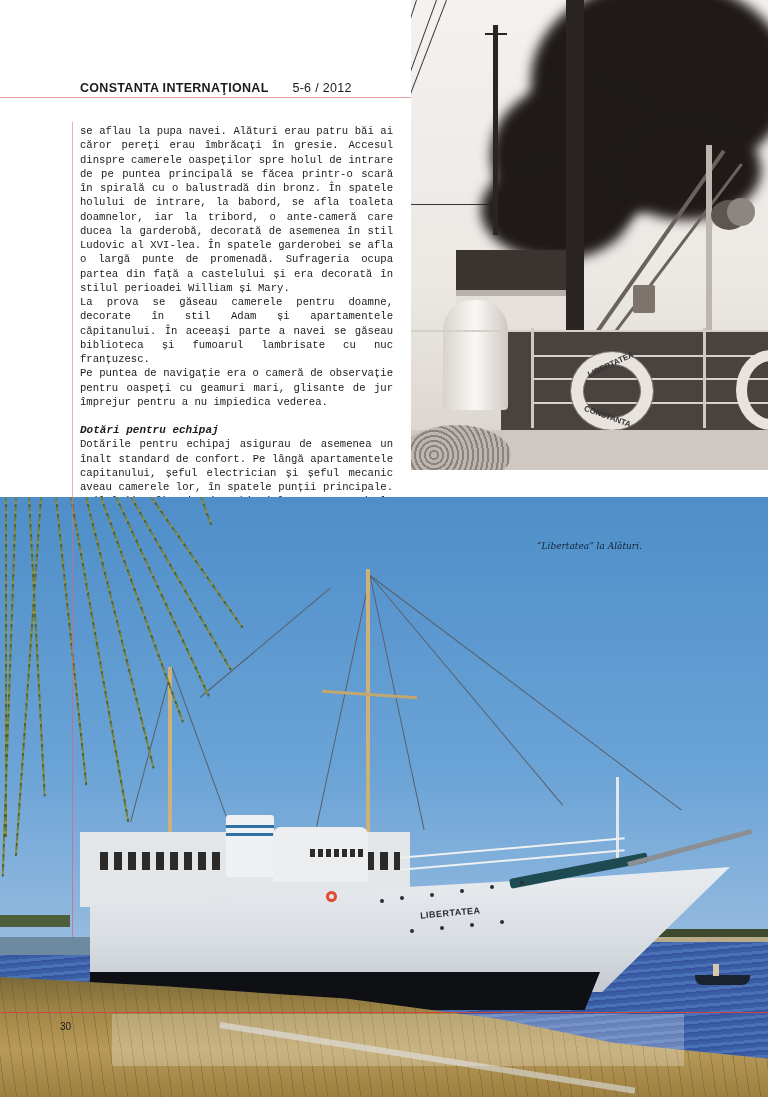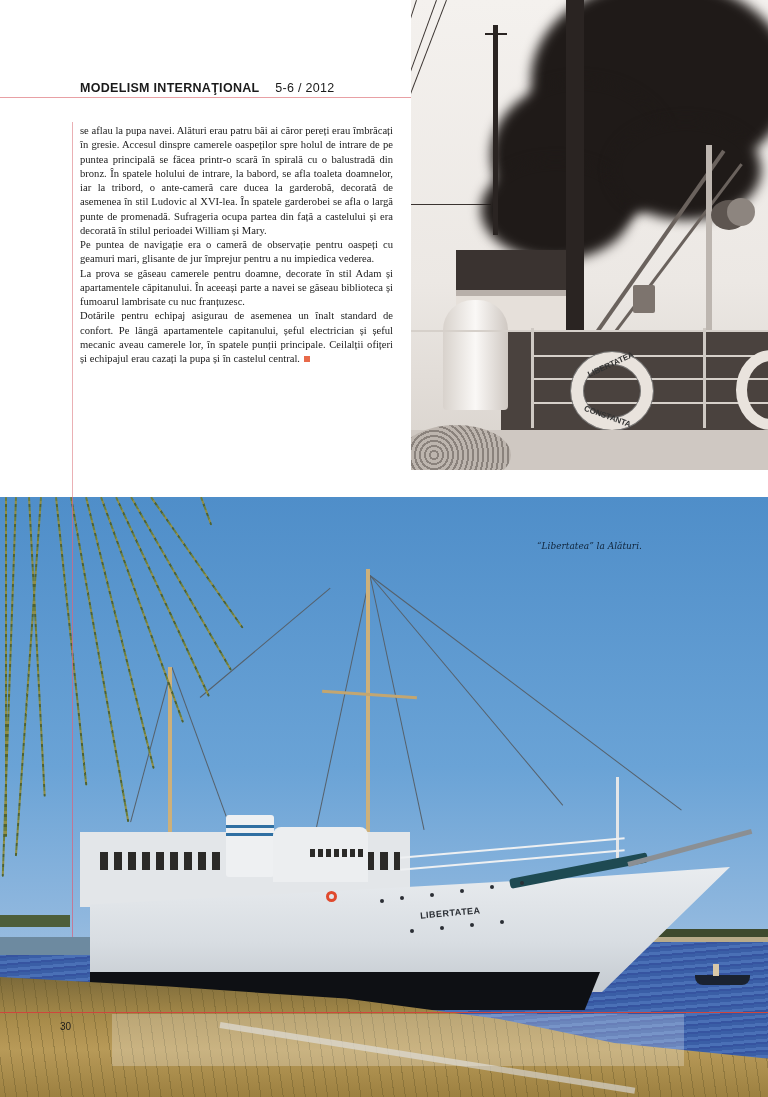--- a/index.html
+++ b/index.html
@@ -6,32 +6,32 @@
   html, body { width: 768px; height: 1097px; overflow: hidden; background: #ffffff; }
   body { position: relative; font-family: "DejaVu Serif", serif; }
 
   
   .header {
     position: absolute; left: 80px; top: 81px;
     font-family: "Liberation Sans", sans-serif;
     font-size: 12.5px; letter-spacing: 0.3px; color: #1a1a1a;
   }
   .header .mag { font-weight: bold; }
-  .header .issue { font-weight: normal; margin-left: 12px; }
+  .header .issue { font-weight: normal; margin-left: 20px; }
   .header-rule {
     position: absolute; left: 0; top: 97px; width: 415px; height: 1px; background: #e8a0a4;
   }
   .col-rule {
     position: absolute; left: 72px; top: 122px; width: 1px; height: 375px; background: #eab0b4;
   }
 
   
   .article {
     position: absolute; left: 80px; top: 124px; width: 313px;
-    font-family: Liberation Serif, serif; font-size: 10.6px; line-height: 14.25px;
+    font-family: Liberation Mono, monospace; font-size: 10.6px; line-height: 14.25px;
     color: #1b1b1b; text-align: justify; hyphens: manual;
   }
   .article p { margin: 0; }
   .article .subhead {
     margin-top: 14px; font-weight: bold; font-style: italic; font-size: 11px;
   }
   .end-mark {
     display: inline-block; width: 6px; height: 6px; background: #e86a4a; margin-left: 4px; vertical-align: 0px;
   }
 
@@ -167,30 +167,31 @@
   }
   .page-number {
     position: absolute; left: 60px; top: 524px; font-family: "Liberation Sans", sans-serif; font-size: 10px; color: #1a1a1a;
   }
   .photo-col-rule { position: absolute; left: 72px; top: 0; width: 1px; height: 440px; background: #d06a86; opacity: 0.8; }
 </style>
 </head>
 <body>
 
 <div class="header">
-  <span class="mag">MODELISM INTERNAŢIONAL</span>
+  <span class="mag">CONSTANTA INTERNAŢIONAL</span>
   <span class="issue">5-6 / 2012</span>
 </div>
 <div class="header-rule"></div>
 <div class="col-rule"></div>
 
 <div class="article">
   <p>se aflau la pupa navei. Alături erau patru băi ai căror pereți erau îmbrăcați în gresie. Accesul dinspre camerele oaspeților spre holul de intrare de pe puntea principală se făcea printr-o scară în spirală cu o balustradă din bronz. În spatele holului de intrare, la babord, se afla toaleta doamnelor, iar la tribord, o ante-cameră care ducea la garderobă, decorată de asemenea în stil Ludovic al XVI-lea. În spatele garderobei se afla o largă punte de promenadă. Sufrageria ocupa partea din față a castelului și era decorată în stilul perioadei William și Mary.</p>
+  <p>La prova se găseau camerele pentru doamne, decorate în stil Adam și apartamentele căpitanului. În aceeași parte a navei se găseau biblioteca și fumoarul lambrisate cu nuc franțuzesc.</p>
   <p>Pe puntea de navigație era o cameră de observație pentru oaspeți cu geamuri mari, glisante de jur împrejur pentru a nu impiedica vederea.</p>
-  <p>La prova se găseau camerele pentru doamne, decorate în stil Adam și apartamentele căpitanului. În aceeași parte a navei se găseau biblioteca și fumoarul lambrisate cu nuc franțuzesc.</p>
+  <p class="subhead">Dotări pentru echipaj</p>
   <p><span>Dotările pentru echipaj asigurau de asemenea un înalt standard de confort. Pe lângă apartamentele capitanului, șeful electrician și șeful mecanic aveau camerele lor, în spatele punții principale. Ceilalții ofițeri și echipajul erau cazați la pupa și în castelul central.</span><span class="end-mark"></span></p>
 </div>
 
 <div class="photo-top">
 
   <div class="bw-wire" style="left:5px;top:0;width:1px;height:140px;transform:rotate(18deg);"></div>
   <div class="bw-wire" style="left:25px;top:0;width:1px;height:120px;transform:rotate(20deg);"></div>
   <div class="bw-wire" style="left:35px;top:0;width:1px;height:110px;transform:rotate(21deg);"></div>
   <div class="bw-wire" style="left:0;top:204px;width:80px;height:1px;"></div>
 

